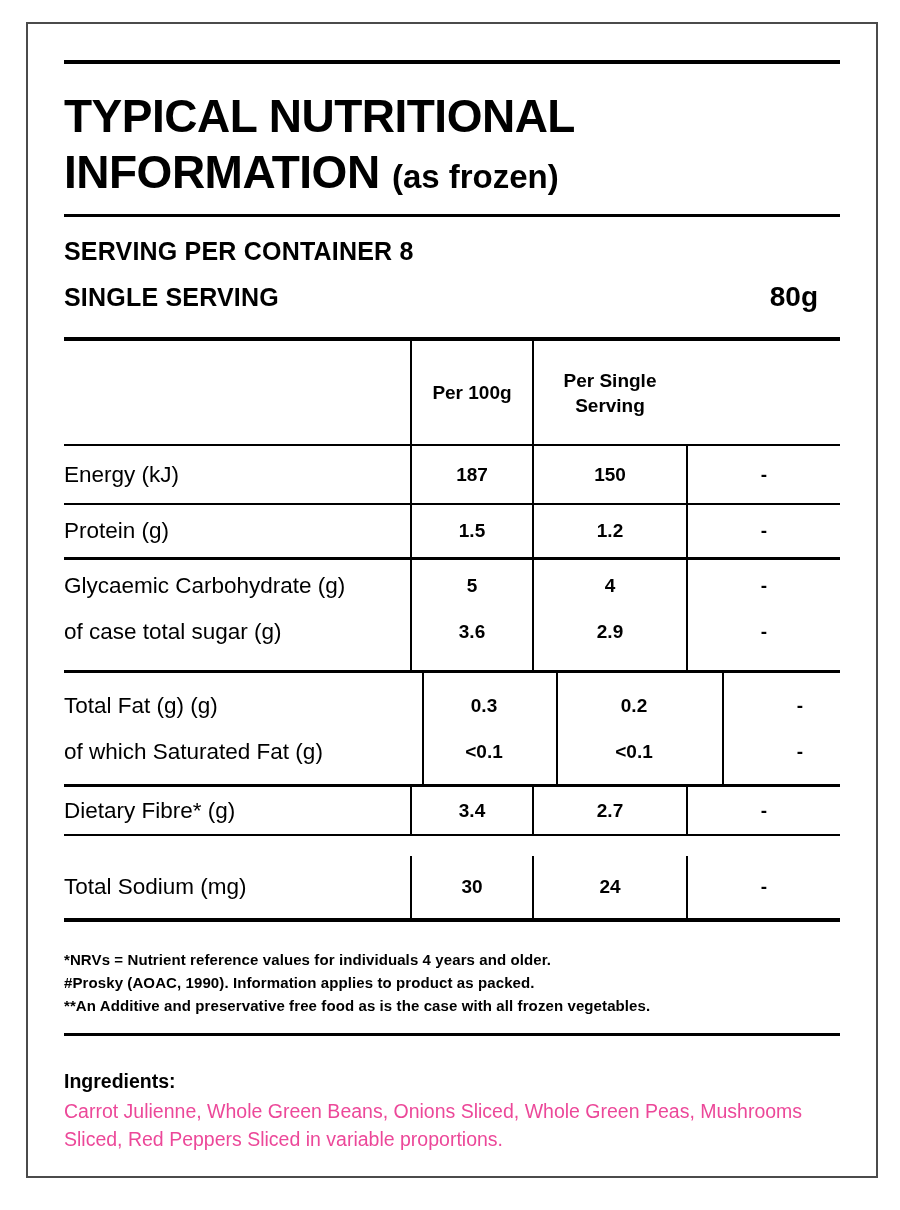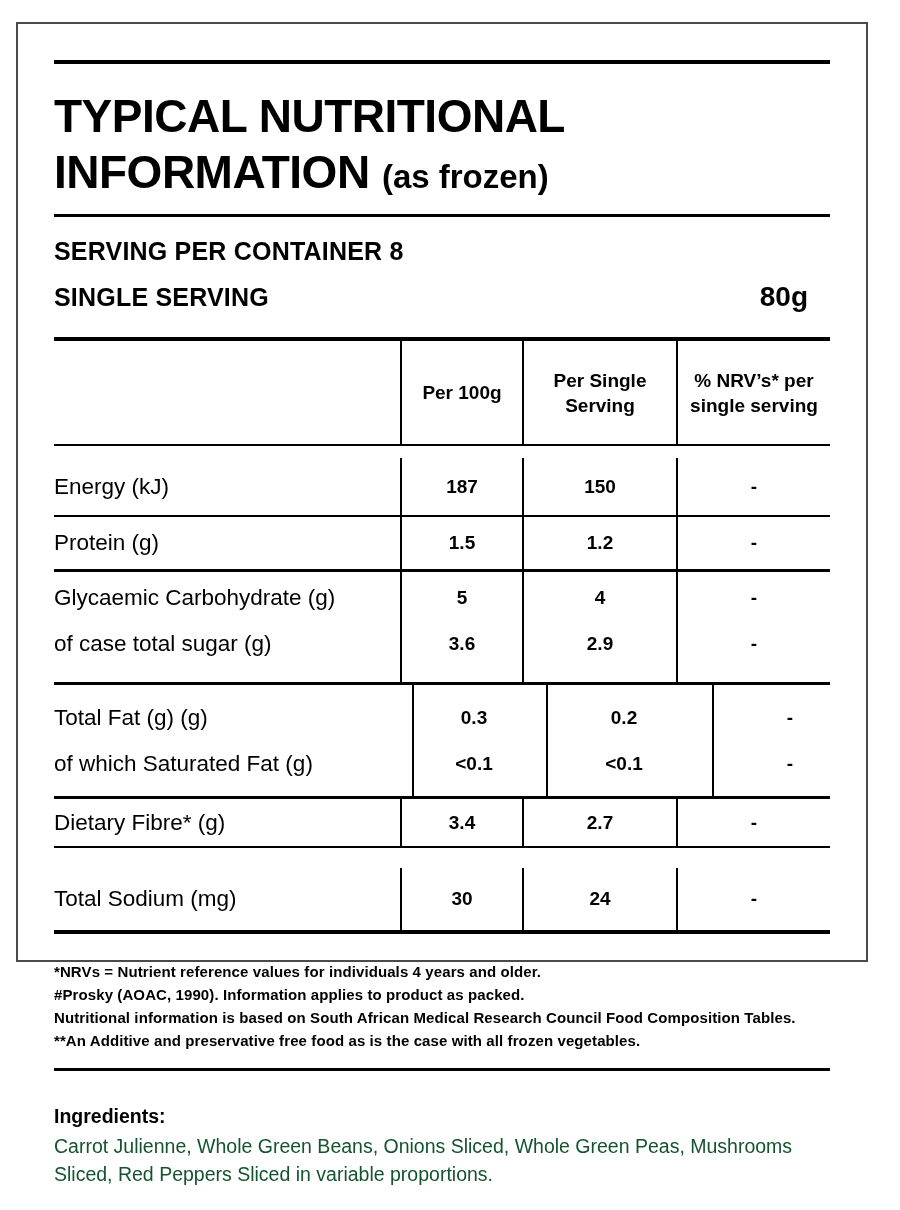--- a/index.html
+++ b/index.html
@@ -5,22 +5,22 @@
   * { box-sizing: border-box; }
   html, body {
     margin: 0; padding: 0;
     width: 900px; height: 1210px;
     background: #ffffff;
     font-family: "Liberation Sans", "DejaVu Sans", sans-serif;
     color: #000;
   }
   .frame {
     position: absolute;
-    left: 16px; top: 22px;
-    width: 852px; height: 940px;
+    left: 26px; top: 22px;
+    width: 852px; height: 1156px;
     border: 2px solid #4b4b4b;
     background: #fff;
     padding: 36px 36px 0 36px;
   }
   .rule-heavy { height: 4px; background: #000; }
   .rule { height: 3px; background: #000; }
 
   .title {
     margin: 24px 0 0 0;
     font-size: 46px;
@@ -74,21 +74,21 @@
     border-left: 2px solid #000;
     align-items: center;
     text-align: center;
     font-weight: bold;
     font-size: 19px;
   }
   .bb2 { border-bottom: 2px solid #000; }
   .bb3 { border-bottom: 3px solid #000; }
 
   .g-head   { height: 105px; }
-  .g-energy { height: 59px; margin-top: 12px; }
+  .g-energy { height: 59px; }
   .g-protein{ height: 55px; }
   .g-carb   { height: 113px; }
   .g-fat    { height: 114px; gap: 12px; }
   .g-fibre  { height: 49px; }
   .g-sodium { height: 62px; margin-top: 20px; }
 
   .g-head .c-val { font-size: 19px; line-height: 25px; padding: 0 6px; }
   .hd-pad { padding-top: 26px; }
 
   .two { gap: 20px; }
@@ -107,21 +107,21 @@
     margin-top: 32px;
     font-size: 19.5px;
     font-weight: bold;
     line-height: 26px;
   }
   .ing-body {
     margin-top: 3px;
     font-size: 19.5px;
     font-weight: 400;
     line-height: 28px;
-    color: #14532d;
+    color: #ec4899;
   }
 </style>
 </head>
 <body>
 
 <div class="frame">
 
   <div class="rule-heavy"></div>
 
   <h1 class="title">
@@ -142,23 +142,20 @@
   <div class="nt-table">
 
     <div class="t-row g-head bb2">
       <div class="cell c-label"></div>
       <div class="cell c-val hd-pad">
         <div>Per 100g</div>
       </div>
       <div class="cell c-val">
         <div>Per Single Serving</div>
       </div>
-      <div class="cell c-val">
-        <div>% NRV’s* per single serving</div>
-      </div>
     </div>
 
     <div class="t-row g-energy bb2">
       <div class="cell c-label">
           <div>Energy (kJ)</div>
         </div>
       <div class="cell c-val">
           <div>187</div>
         </div>
       <div class="cell c-val">
@@ -250,21 +247,20 @@
       <div class="cell c-val">
           <div>-</div>
         </div>
     </div>
 
   </div>
 
   <div class="footnotes">
     <div>*NRVs = Nutrient reference values for individuals 4 years and older.</div>
     <div>#Prosky (AOAC, 1990). Information applies to product as packed.</div>
-    <div>Nutritional information is based on South African Medical Research Council Food Composition Tables.</div>
     <div>**An Additive and preservative free food as is the case with all frozen vegetables.</div>
   </div>
 
   <div class="rule rule-above-ing"></div>
 
   <div class="ing-heading">Ingredients:</div>
   <div class="ing-body">Carrot Julienne, Whole Green Beans, Onions Sliced, Whole Green Peas, Mushrooms Sliced, Red Peppers Sliced in variable proportions.</div>
 
 </div>
 

